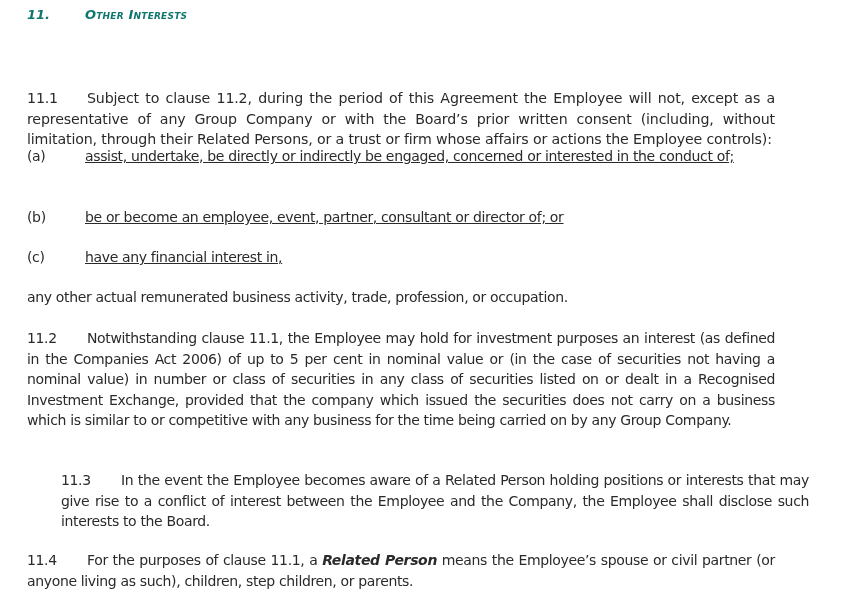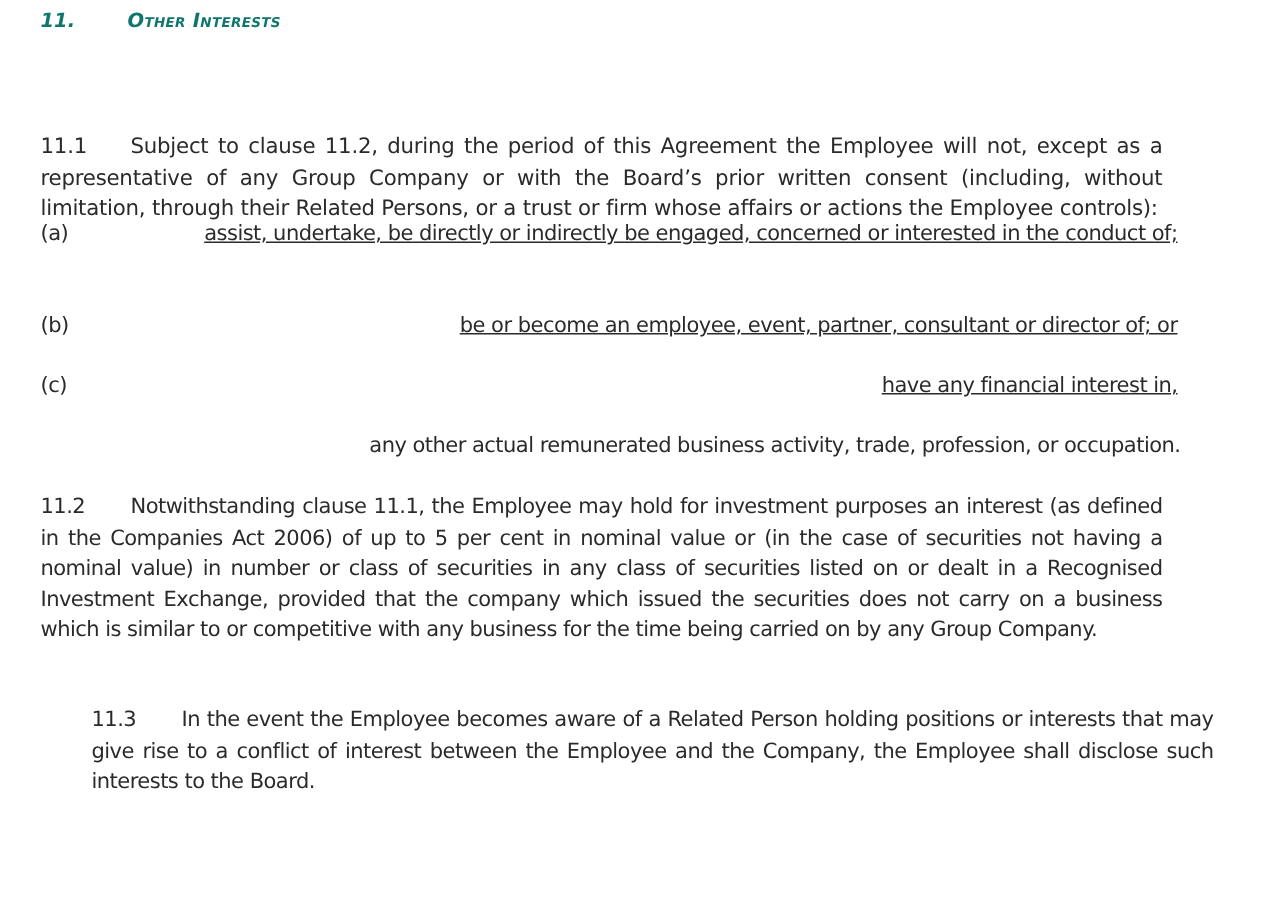--- a/index.html
+++ b/index.html
@@ -17,21 +17,21 @@
   .heading .title { font-variant: small-caps; letter-spacing: 0.2px; }
   .para {
     position: absolute; left: 27px; width: 748px;
     font-size: 14.2px; line-height: 20.5px; text-align: justify;
     letter-spacing: -0.15px;
   }
   .para .cl { display: inline-block; width: 60px; }
   .para.narrow { font-size: 14px; letter-spacing: -0.35px; }
   .item {
     position: absolute; left: 27px; width: 760px;
-    font-size: 14px; line-height: 20px; letter-spacing: -0.35px; text-align: right;
+    font-size: 14px; line-height: 20px; letter-spacing: -0.35px;
   }
   .item .lbl { position: absolute; left: 0; top: 0; }
   .item .txt { position: absolute; left: 58px; top: 0; width: 700px; text-decoration: underline; }
   .b { font-weight: bold; font-style: italic; }
 </style>
 </head>
 <body>
 
 <div class="page">
 
@@ -63,14 +63,17 @@
   </div>
 
   <div class="para narrow" style="top:328px;">
     <span class="cl">11.2</span><span>Notwithstanding clause 11.1, the Employee may hold for investment purposes an interest (as defined in the Companies Act 2006) of up to 5 per cent in nominal value or (in the case of securities not having a nominal value) in number or class of securities in any class of securities listed on or dealt in a Recognised Investment Exchange, provided that the company which issued the securities does not carry on a business which is similar to or competitive with any business for the time being carried on by any Group Company.</span>
   </div>
 
   <div class="para narrow" style="top:470px;margin-left:34px;">
     <span class="cl">11.3</span><span>In the event the Employee becomes aware of a Related Person holding positions or interests that may give rise to a conflict of interest between the Employee  and the Company, the Employee shall disclose such interests to the Board.</span>
   </div>
 
+  <div class="para narrow" style="top:550px;">
+    <span class="cl">11.4</span><span>For the purposes of clause 11.1, a </span><span class="b">Related Person</span><span> means the Employee’s spouse or civil partner (or anyone living as such), children, step children, or parents.</span>
+  </div>
 
 </div>
 
 </body></html>

